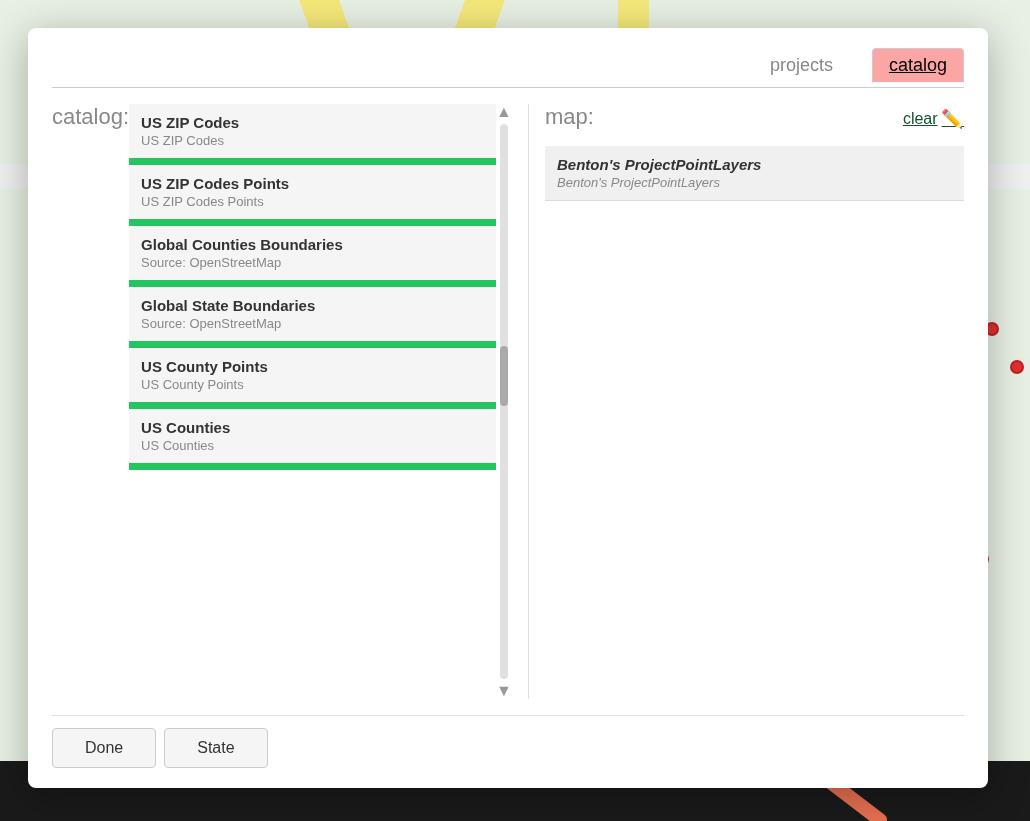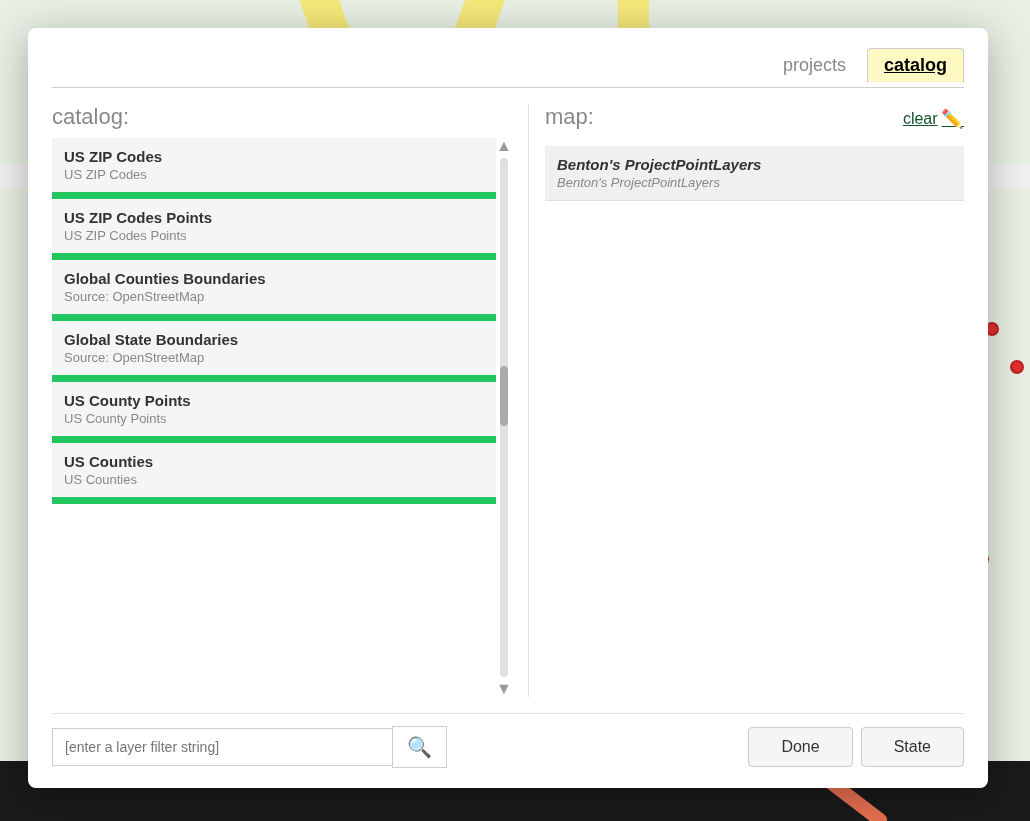--- a/index.html
+++ b/index.html
@@ -74,58 +74,57 @@
       display: flex;
       flex-direction: column;
       padding: 20px 24px 20px 24px;
     }
 
     
     .tab-bar {
       display: flex;
       justify-content: flex-end;
       align-items: flex-end;
-      gap: 4px;
+      gap: 22px;
       margin-bottom: 16px;
       border-bottom: 1px solid #ccc;
       padding-bottom: 4px;
     }
 
     .tab {
       padding: 6px 16px;
       font-size: 18px;
       cursor: pointer;
       color: #888;
       border: 1px solid transparent;
       border-radius: 4px 4px 0 0;
       text-decoration: none;
     }
 
     .tab.active {
       color: #000;
       border: 1px solid #ccc;
       border-bottom: 1px solid #fff;
-      background: #fef9c3;
-      font-weight: bold;
+      background: #fca5a5;
+      font-weight: normal;
       text-decoration: underline;
     }
 
     
     .main-content {
       display: flex;
       flex: 1;
       gap: 0;
       overflow: hidden;
     }
 
     
     .catalog-panel {
       width: 460px;
       display: flex;
-      flex-direction: column;
       flex-shrink: 0;
     }
 
     .panel-label {
       font-size: 22px;
       color: #888;
       margin-bottom: 8px;
       font-weight: 300;
     }
 
@@ -405,25 +404,19 @@
       <div class="map-layer-item">
             <span class="map-layer-title">Benton's ProjectPointLayers</span>
             <span class="map-layer-subtitle">Benton's ProjectPointLayers</span>
           </div>
         </div>
     </div>
 
   </div>
 
   <div class="bottom-bar">
-    <div class="filter-area">
-      <input class="filter-input" type="text" placeholder="[enter a layer filter string]" style="">
-      <button class="search-btn">
-        <span>🔍</span>
-      </button>
-    </div>
     <div class="action-buttons">
       <button class="btn">Done</button>
       <button class="btn">State</button>
     </div>
   </div>
 
 </div>
 
 </body></html>

